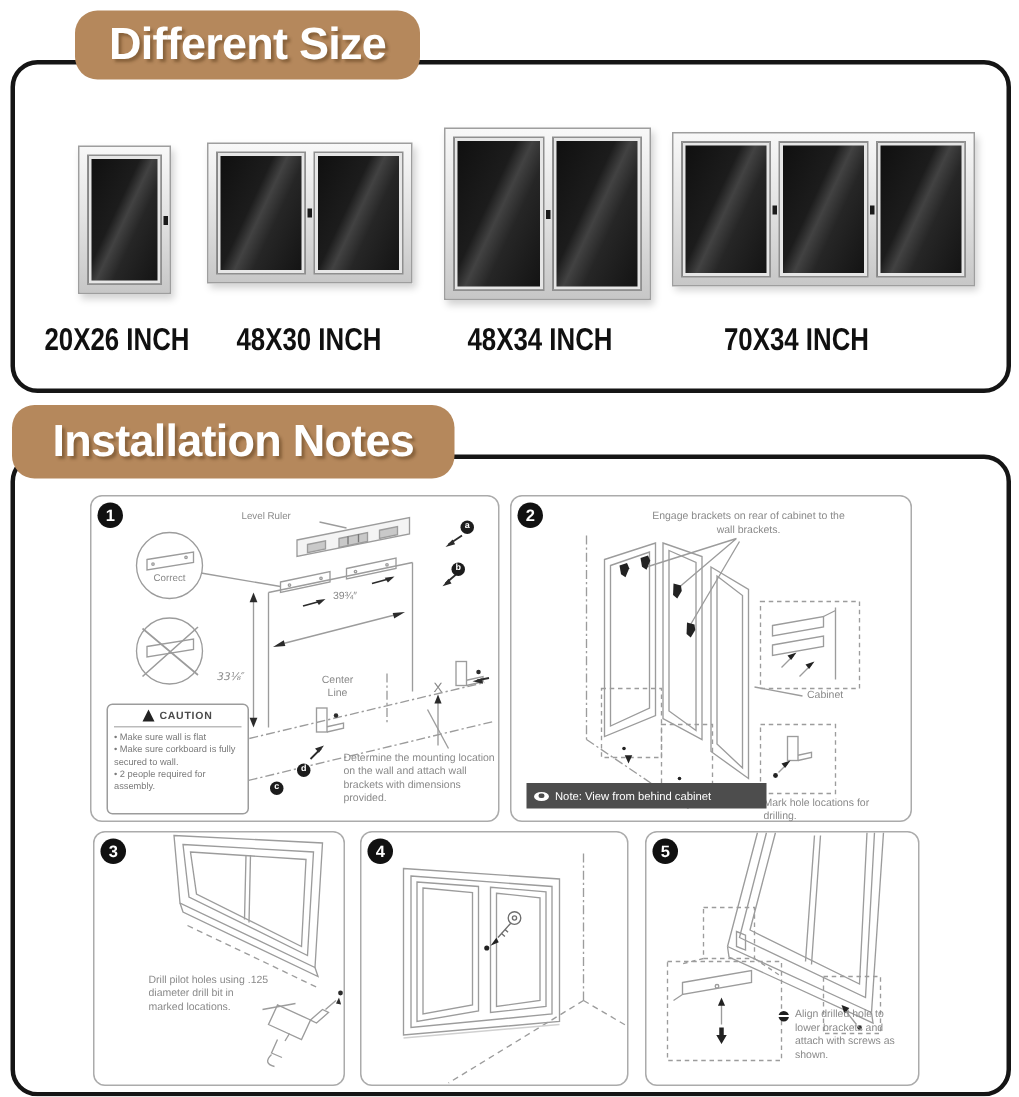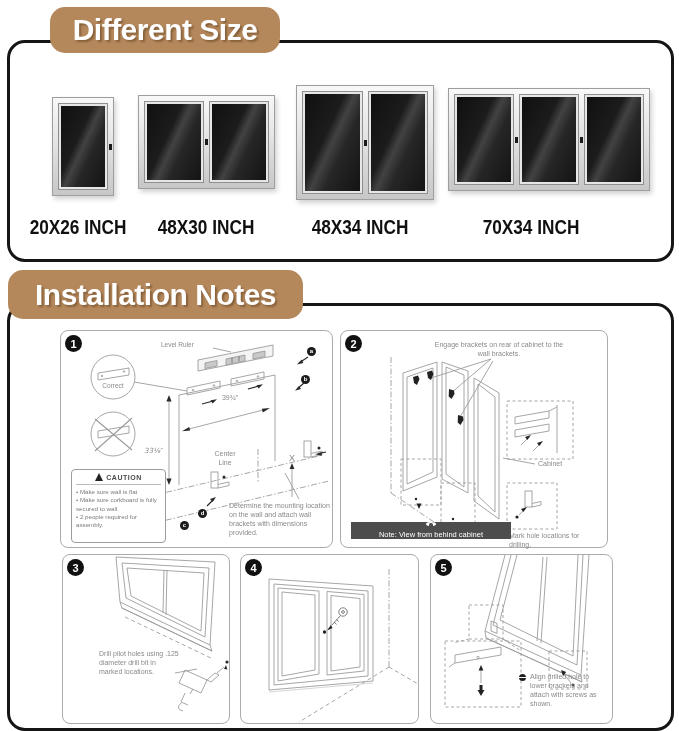--- a/index.html
+++ b/index.html
@@ -33,21 +33,21 @@
         box-sizing:border-box;padding:3px 4px;z-index:3;}
   .caution-title{display:flex;align-items:center;justify-content:center;gap:3px;
         border-bottom:1px solid #bbb;padding-bottom:3px;margin-bottom:3px;}
   .caution-title span.t{font-size:7px;font-weight:bold;color:#4a4a4a;letter-spacing:.5px;}
   .warn-tri{width:0;height:0;border-left:4.5px solid transparent;border-right:4.5px solid transparent;
         border-bottom:8px solid #222;display:inline-block;}
   .caution ul{margin:0;padding:0;list-style:none;}
   .caution li{font-size:6.2px;line-height:1.35;color:#7a7a7a;}
   .caution li::before{content:"• ";}
   .note-bar{position:absolute;background:#4d4d4d;color:#fff;display:flex;align-items:center;
-        gap:4px;padding:0 5px;z-index:3;flex-direction:column;}
+        gap:4px;padding:0 5px;z-index:3;}
   .note-bar span.nt{font-size:7.5px;white-space:nowrap;}
   .eye{display:inline-block;width:10px;height:6px;background:#fff;border-radius:50%;position:relative;}
   .eye::after{content:"";position:absolute;left:3.2px;top:1.2px;width:3.6px;height:3.6px;
         border-radius:50%;background:#4d4d4d;}
   .screw-dot{position:absolute;width:7px;height:7px;border-radius:50%;
         background:linear-gradient(#1e1e1e 40%,#ffffff 40% 58%,#1e1e1e 58%);z-index:4;}
 </style>
 </head>
 <body>
 

